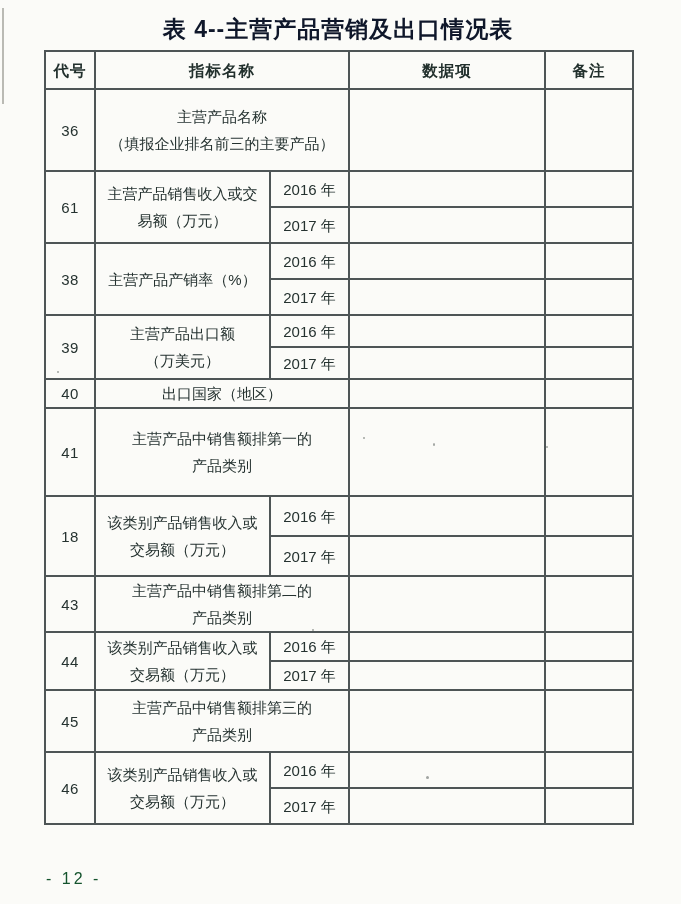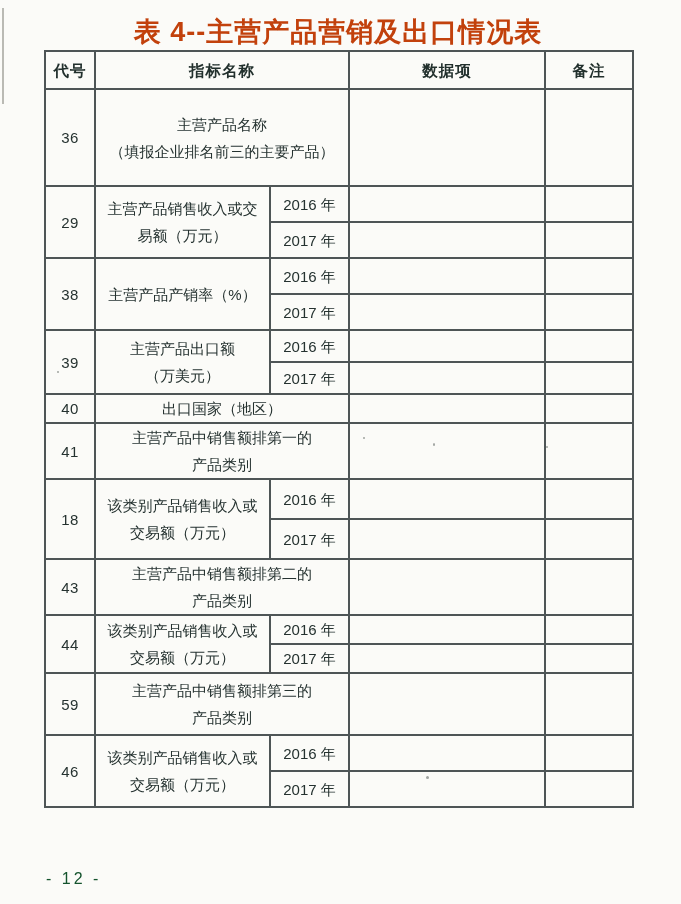--- a/index.html
+++ b/index.html
@@ -14,24 +14,24 @@
     font-family: "Liberation Sans", "DejaVu Sans", sans-serif;
     color: #253230;
     overflow: hidden;
   }
   .doc-title {
     position: absolute;
     left: 44px;
     top: 14px;
     width: 588px;
     text-align: center;
-    font-size: 27px;
+    font-size: 23px;
     font-weight: 700;
     letter-spacing: 1px;
-    color: #c2410c;
+    color: #0f172a;
     white-space: nowrap;
   }
   table.form {
     position: absolute;
     left: 44px;
     top: 50px;
     width: 588px;
     border-collapse: collapse;
     table-layout: fixed;
     font-size: 15px;
@@ -94,32 +94,32 @@
   </colgroup>
 
   <tbody>
       <tr style="height:38px">
     <th>代号</th>
     <th colspan="2">指标名称</th>
     <th>数据项</th>
     <th>备注</th>
   </tr>
 
-  <tr style="height:97px">
+  <tr style="height:82px">
     <td class="code">36</td>
     <td colspan="2">
       <div>主营产品名称</div>
       <div>（填报企业排名前三的主要产品）</div>
     </td>
     <td></td>
     <td></td>
   </tr>
 
   <tr style="height:36px">
-    <td class="code" rowspan="2">29</td>
+    <td class="code" rowspan="2">61</td>
     <td rowspan="2">
       <div>主营产品销售收入或交</div>
       <div>易额（万元）</div>
     </td>
     <td class="year">2016 年</td>
     <td></td>
     <td></td>
   </tr>
   <tr style="height:36px">
     <td class="year">2017 年</td>
@@ -162,21 +162,21 @@
   <tr style="height:28px">
     <td class="code">40</td>
     <td colspan="2">
       <div>出口国家（地区）</div>
       <div></div>
     </td>
     <td></td>
     <td></td>
   </tr>
 
-  <tr style="height:56px">
+  <tr style="height:88px">
     <td class="code">41</td>
     <td colspan="2">
       <div>主营产品中销售额排第一的</div>
       <div>产品类别</div>
     </td>
     <td></td>
     <td></td>
   </tr>
 
   <tr style="height:40px">
@@ -215,21 +215,21 @@
     <td></td>
     <td></td>
   </tr>
   <tr style="height:27px">
     <td class="year">2017 年</td>
     <td></td>
     <td></td>
   </tr>
 
   <tr style="height:62px">
-    <td class="code">59</td>
+    <td class="code">45</td>
     <td colspan="2">
       <div>主营产品中销售额排第三的</div>
       <div>产品类别</div>
     </td>
     <td></td>
     <td></td>
   </tr>
 
   <tr style="height:36px">
     <td class="code" rowspan="2">46</td>

